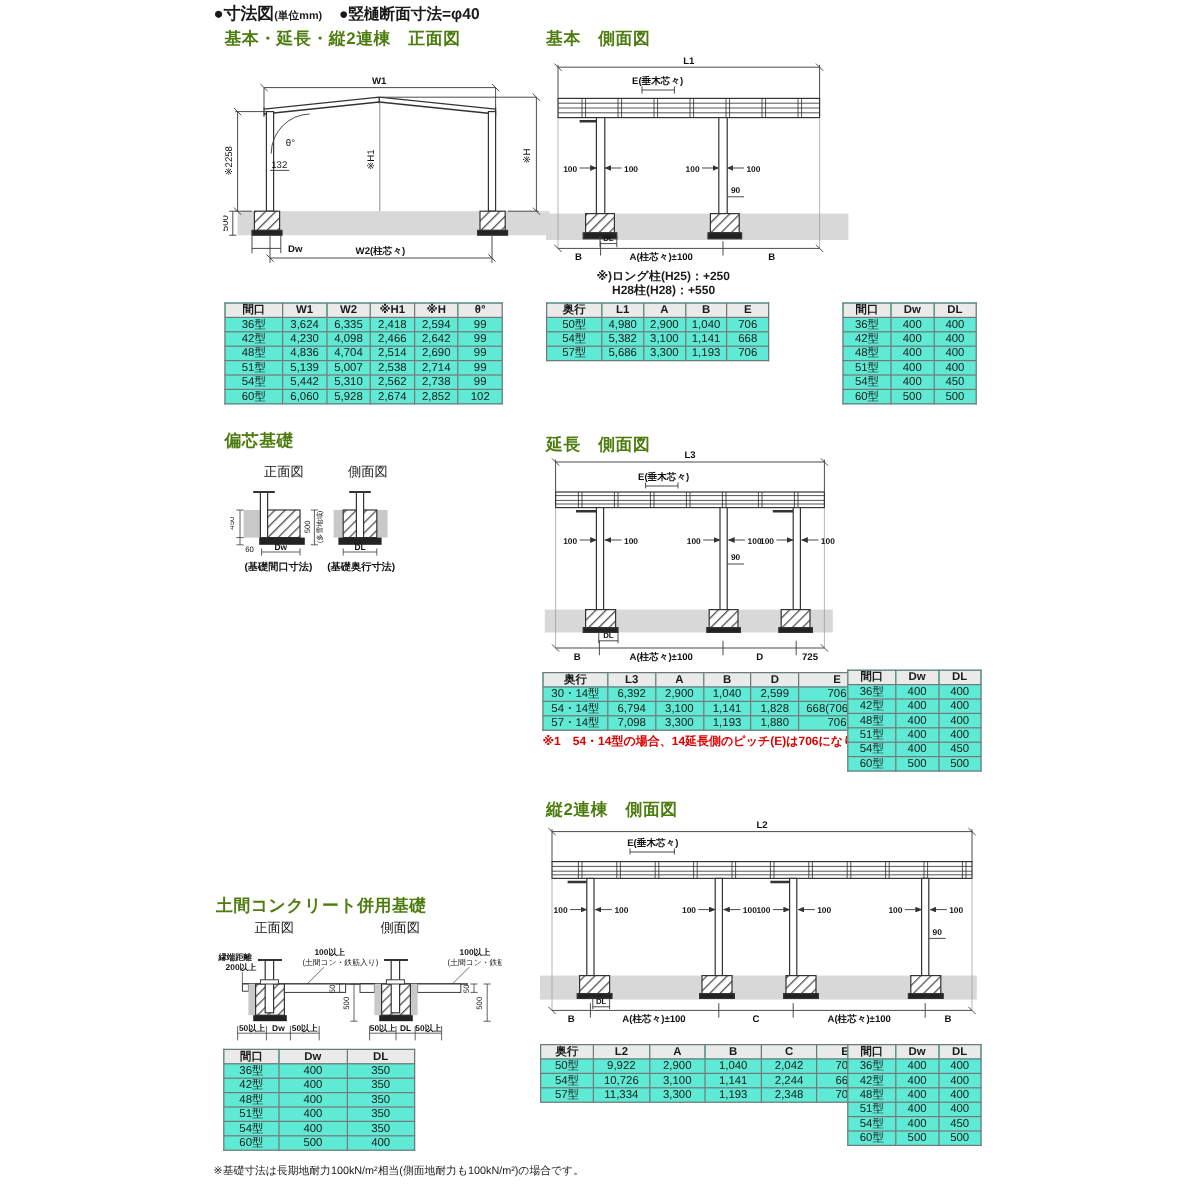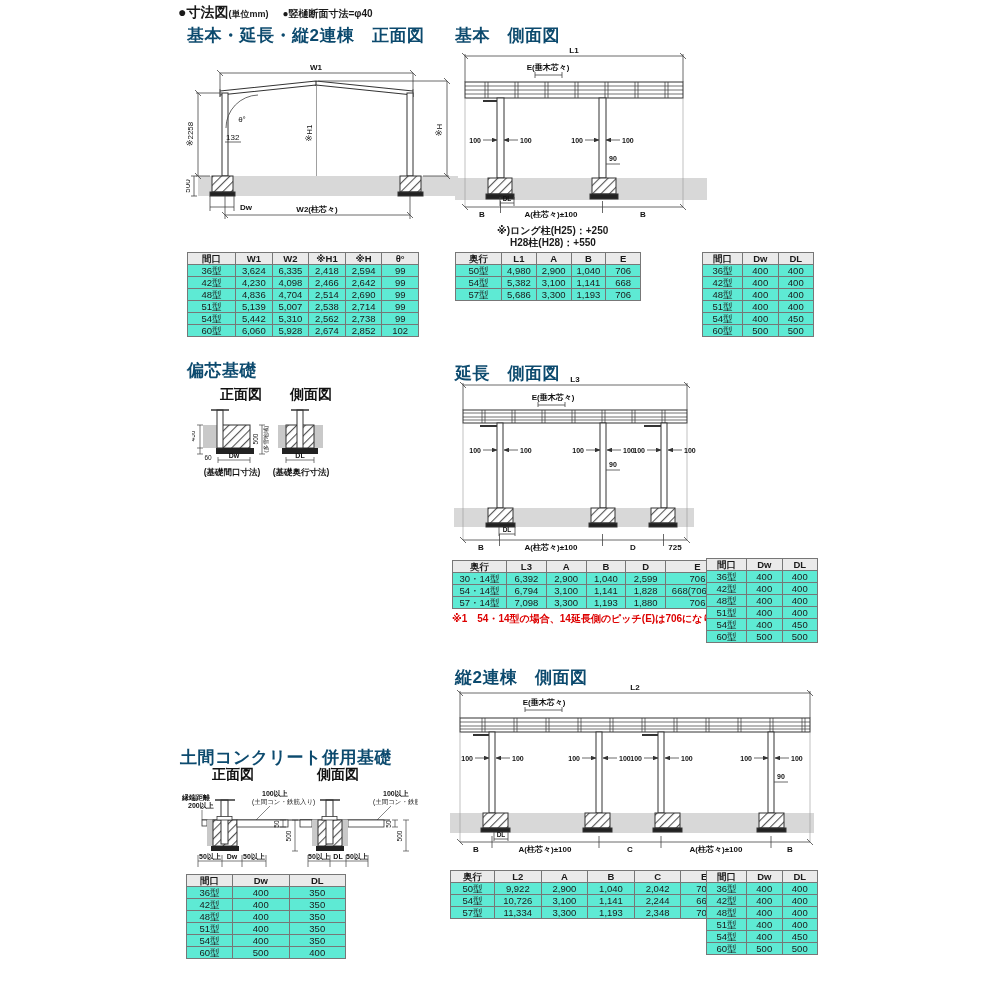--- a/index.html
+++ b/index.html
@@ -1,23 +1,23 @@
 <!DOCTYPE html>
 <html><head>
 <meta charset="utf-8">
 <style>
 * { margin:0; padding:0; box-sizing:border-box; }
 html,body { background:#fff; font-family:"Liberation Sans","DejaVu Sans",sans-serif; color:#1a1a1a; }
 #page { position:relative; width:1000px; height:1000px; background:#fff; overflow:hidden; }
 .abs { position:absolute; }
-.sec-title { font-weight:bold; font-size:17px; color:#0c4a6e; letter-spacing:0.5px; }
-.sub-title { font-weight:bold; font-size:14px; color:#111; }
+.sec-title { font-weight:bold; font-size:14px; color:#4d7c0f; letter-spacing:0.5px; }
+.sub-title { font-weight:normal; font-size:11px; color:#111; }
 .hdr-title { font-weight:bold; font-size:14px; }
 .hdr-unit { font-size:9px; font-weight:bold; }
-.hdr-sub { font-size:10px; font-weight:bold; margin-left:14px; }
+.hdr-sub { font-size:13px; font-weight:bold; margin-left:14px; }
 .note { font-size:10px; line-height:11.5px; font-weight:bold; }
 .note .ind { padding-left:13px; }
 .red { color:#dd0000; }
 .fnote { font-size:9px; line-height:11.5px; }
 .fnote .ind { padding-left:9px; }
 table.dim { border-collapse:collapse; border:1.6px solid #555; background:#5eead4; table-layout:fixed; }
 table.dim th, table.dim td { border:1px solid #777; font-size:9.5px; line-height:11px; padding:0 2px; text-align:center; white-space:nowrap; overflow:hidden; }
 table.dim th { background:#eaeaea; font-weight:bold; }
 .tA{width:232px}.tA th:first-child{width:48px}
 .tB{width:186px}.tB th:first-child{width:46px}
@@ -722,15 +722,16 @@
         </tr>
         <tr>
           <td>60型</td>
           <td>500</td>
           <td>400</td>
         </tr>
       </tbody>
     </table>
 
   <div class="abs fnote" style="left:178px;top:970px">
+    <div>※基礎寸法は長期地耐力100kN/m²相当(側面地耐力も100kN/m²)の場合です。</div>
   </div>
 
 </div>
 
 </body></html>

